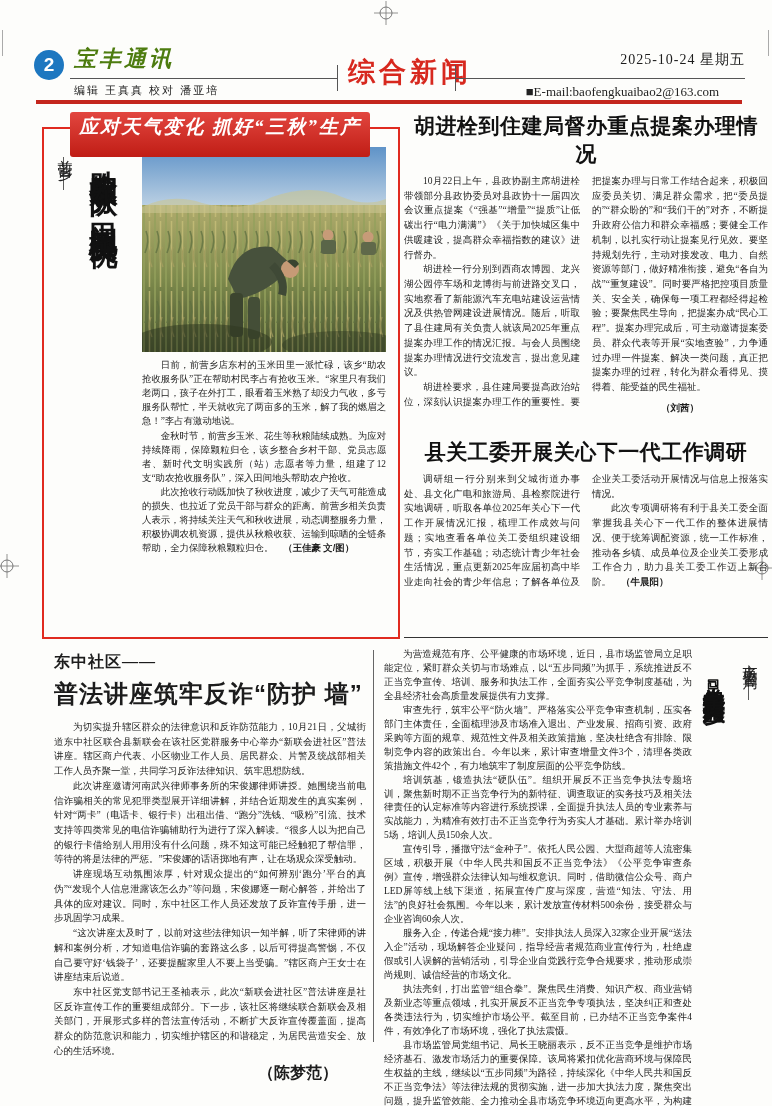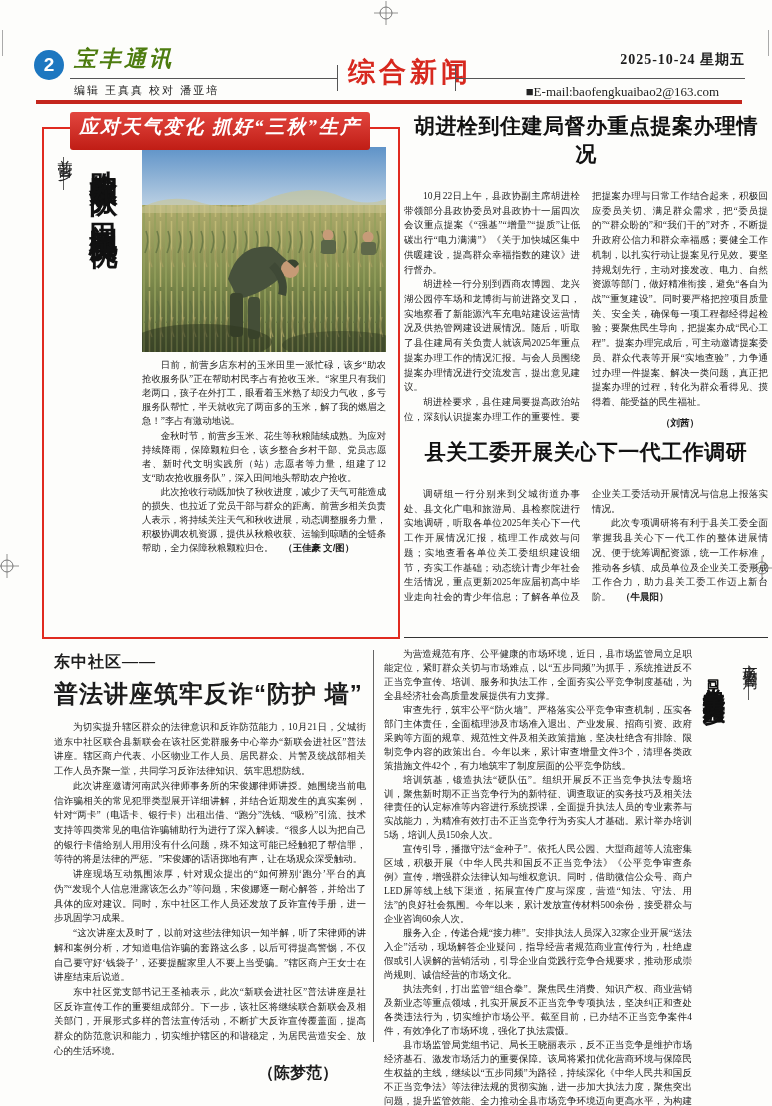--- a/index.html
+++ b/index.html
@@ -15,30 +15,30 @@
     letter-spacing:3px;}
   .editors{left:74px;top:83px;font-family:"Liberation Sans",sans-serif;font-size:11px;
     letter-spacing:2px;color:#222;text-align:right;}
   .hline{height:1px;background:#555;}
   .hl-left{left:70px;top:78px;width:267px;}
   .hl-right{left:456px;top:78px;width:289px;}
   .vbar{width:1px;height:26px;background:#555;top:65px;}
   .vb-l{left:337px;} .vb-r{left:455px;}
   .section-title{left:330px;top:54px;width:160px;text-align:center;color:#d7281e;
     font-family:"Liberation Sans",sans-serif;font-weight:bold;font-size:27px;letter-spacing:4px;}
-  .date-line{left:500px;top:51px;width:245px;text-align:right;font-weight:bold;font-size:14px;
+  .date-line{left:500px;top:51px;width:245px;text-align:right;font-weight:normal;font-size:14px;
     letter-spacing:1px;}
   .email-line{left:500px;top:84px;width:245px;text-align:center;font-size:13px;color:#222;}
   .red-rule{left:36px;top:100px;width:706px;height:4px;background:#c4261d;}
 
   
   .tick{width:1px;height:26px;background:#aaa;top:30px;}
 
   
-  .banner{left:70px;top:112px;width:300px;height:38px;z-index:3;
+  .banner{left:70px;top:112px;width:300px;height:45px;z-index:3;
     background:linear-gradient(180deg,#e2463f,#c01d15);border-radius:3px;
     color:#fff;text-align:center;line-height:30px;font-weight:bold;font-style:italic;
     font-size:19px;letter-spacing:2px;}
   .red-box{left:42px;top:127px;width:354px;height:508px;border:2px solid #e02b20;z-index:1;}
   .v-label{writing-mode:vertical-rl;font-size:15px;letter-spacing:3px;color:#222;}
   .harvest-label{left:55px;top:148px;height:130px;z-index:2;}
   .harvest-title{left:84px;top:148px;height:472px;writing-mode:vertical-rl;z-index:2;
     font-family:"Liberation Sans",sans-serif;font-weight:bold;font-size:28px;letter-spacing:3px;
     color:#111;}
   .photo{left:142px;top:147px;width:244px;height:205px;z-index:2;}
@@ -46,21 +46,21 @@
     text-align:justify;}
   .harvest-body p,.col-body p,.law-body p,.market-body p{margin:0;text-indent:2em;}
   .inline-byline{font-family:"Liberation Sans",sans-serif;font-weight:bold;margin-left:10px;
     text-indent:0;}
 
   
   .art-title{font-family:"Liberation Sans",sans-serif;font-weight:bold;color:#111;
     text-align:center;letter-spacing:0.5px;}
   .proposal{left:404px;top:112px;width:364px;}
   .proposal .art-title{font-size:21px;}
-  .col-body{margin-top:21px;column-count:2;column-gap:12px;font-size:9.5px;line-height:1.55;
+  .col-body{margin-top:6px;column-count:2;column-gap:12px;font-size:9.5px;line-height:1.55;
     text-align:justify;}
   .byline-center{text-align:center;font-family:"Liberation Sans",sans-serif;font-weight:bold;
     margin-top:6px;}
   .research{left:404px;top:438px;width:364px;}
   .research .art-title{font-size:21px;}
   .sep-line{left:404px;top:637px;width:364px;height:1px;background:#333;}
 
   
   .law{left:54px;top:652px;width:312px;}
   .law-label{font-weight:bold;font-size:16px;letter-spacing:1px;}

